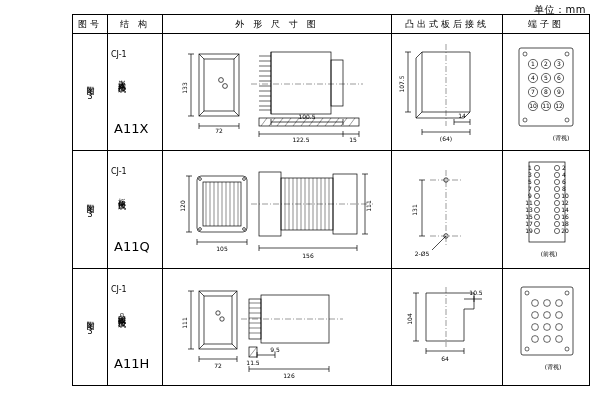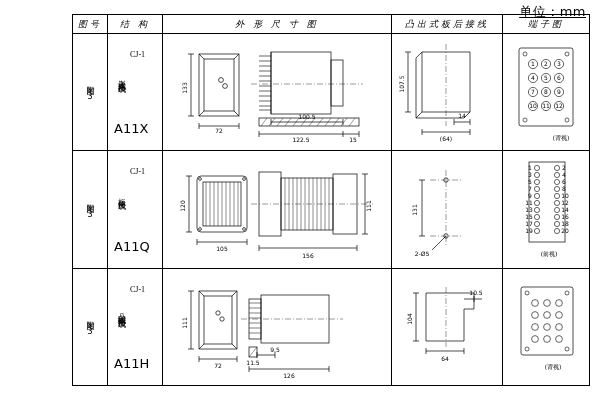--- a/index.html
+++ b/index.html
@@ -1,31 +1,31 @@
 <!DOCTYPE html>
 <html><head>
 <meta charset="utf-8">
 <style>
   html,body{margin:0;padding:0;background:#ffffff;}
   body{width:600px;height:400px;position:relative;font-family:"DejaVu Sans","Liberation Sans",sans-serif;color:#000;}
   #sheet{position:absolute;left:0;top:0;width:600px;height:400px;}
-  .unit{position:absolute;right:14px;top:3px;font-size:13px;letter-spacing:0.5px;text-decoration:underline;}
+  .unit{position:absolute;right:14px;top:3px;font-size:10px;letter-spacing:0.5px;text-decoration:underline;}
   table.main{position:absolute;left:72px;top:14px;width:512px;height:372px;border-collapse:collapse;table-layout:fixed;}
   table.main td,table.main th{border:1px solid #000;padding:0;vertical-align:middle;text-align:center;}
-  th{font-weight:normal;font-size:9px;height:18px;letter-spacing:3px;font-style:italic;}
+  th{font-weight:normal;font-size:9px;height:18px;letter-spacing:3px;}
   .c-no{width:34px;}
   .c-st{width:54px;}
   .c-dim{width:228px;}
   .c-hole{width:110px;}
   .c-term{width:86px;}
   .rowcell{position:relative;height:116px;}
   .vtxt{writing-mode:vertical-rl;text-orientation:upright;font-size:8px;line-height:11px;letter-spacing:1px;display:inline-block;}
   .no-cell{font-size:8px;}
   .struct{position:relative;height:100%;}
-  .struct .code{position:absolute;left:22px;top:16px;font-size:8px;font-family:Liberation Serif, serif;}
+  .struct .code{position:absolute;left:3px;top:16px;font-size:8px;}
   .struct .v{position:absolute;left:8px;top:30px;}
   .struct .sub{position:absolute;left:6px;bottom:14px;font-size:13px;}
   .dimcell,.holecell,.termcell{position:relative;height:116px;}
   svg{display:block;}
   .lbl{font-size:6px;font-family:"DejaVu Sans","Liberation Sans",sans-serif;}
 </style>
 </head>
 <body>
 
 <div id="sheet">

